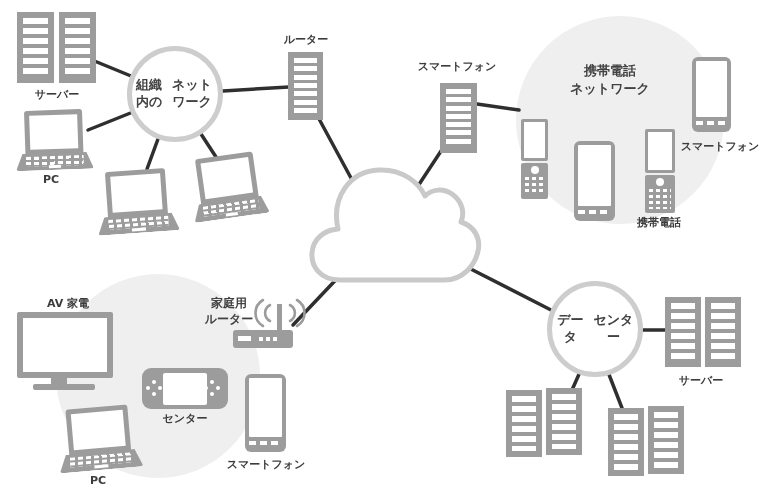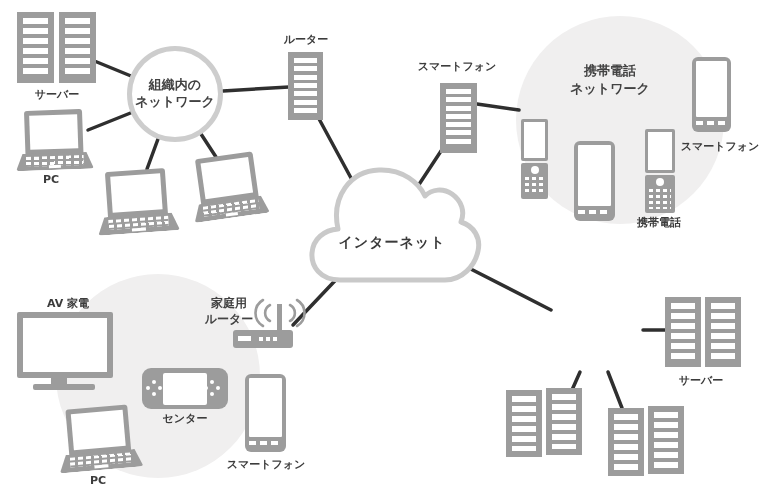--- a/index.html
+++ b/index.html
@@ -11,21 +11,21 @@
   }
   *{box-sizing:border-box;margin:0;padding:0;}
   html,body{background:#fff;}
   body{font-family:"DejaVu Sans",sans-serif;color:var(--txt);}
   #canvas{position:relative;width:768px;height:493px;background:#fff;overflow:hidden;}
 
   .abs{position:absolute;}
   .bg-circle{position:absolute;background:var(--bgc);border-radius:50%;}
 
   .net-circle{position:absolute;background:#fff;border:5px solid var(--ring);border-radius:50%;
-    display:flex;flex-direction:column;align-items:center;justify-content:center;
+    display:flex;flex-direction:row;align-items:center;justify-content:center;
     font-size:13px;font-weight:bold;line-height:1.3;text-align:center;color:#424242;}
 
   .lbl{position:absolute;font-size:11px;font-weight:600;color:var(--txt);text-align:center;white-space:nowrap;}
   .lbl2{position:absolute;font-size:12px;font-weight:bold;color:#424242;text-align:center;line-height:1.35;white-space:nowrap;}
 
   
   .rack{position:absolute;background:var(--icon);}
   .rack::before{content:"";position:absolute;left:6px;right:6px;top:6px;bottom:6px;
     background:repeating-linear-gradient(to bottom,#fff 0 6px,transparent 6px 10px);}
   .rack7::before{background:repeating-linear-gradient(to bottom,#fff 0 5px,transparent 5px 8.3px);}
@@ -216,22 +216,25 @@
   <div class="lbl" style="left:220px;top:457px;width:92px;">スマートフォン</div>
 
   <div class="laptop" style="left:57px;top:407px;width:84px;transform:rotate(-5deg);">
     <div class="lt-lid" style="width:62px;height:46px;">
         <div class="lt-screen"></div>
       </div>
     <div class="lt-base" style="width:84px;height:18px;"></div>
   </div>
   <div class="lbl" style="left:83px;top:474px;width:30px;">PC</div>
 
-  <div class="cloud-text">インターネット</div>
-
+
+  <div class="net-circle" style="left:547px;top:281px;width:96px;height:96px;">
+    <span>データ</span>
+    <span>センター</span>
+  </div>
 
   <div>
     <div class="rack" style="left:665px;top:297px;width:36px;height:70px;"></div>
     <div class="rack" style="left:705px;top:297px;width:36px;height:70px;"></div>
   </div>
   <div class="lbl" style="left:661px;top:373px;width:80px;">サーバー</div>
 
   <div>
     <div class="rack" style="left:506px;top:390px;width:36px;height:67px;"></div>
     <div class="rack" style="left:546px;top:388px;width:36px;height:67px;"></div>

